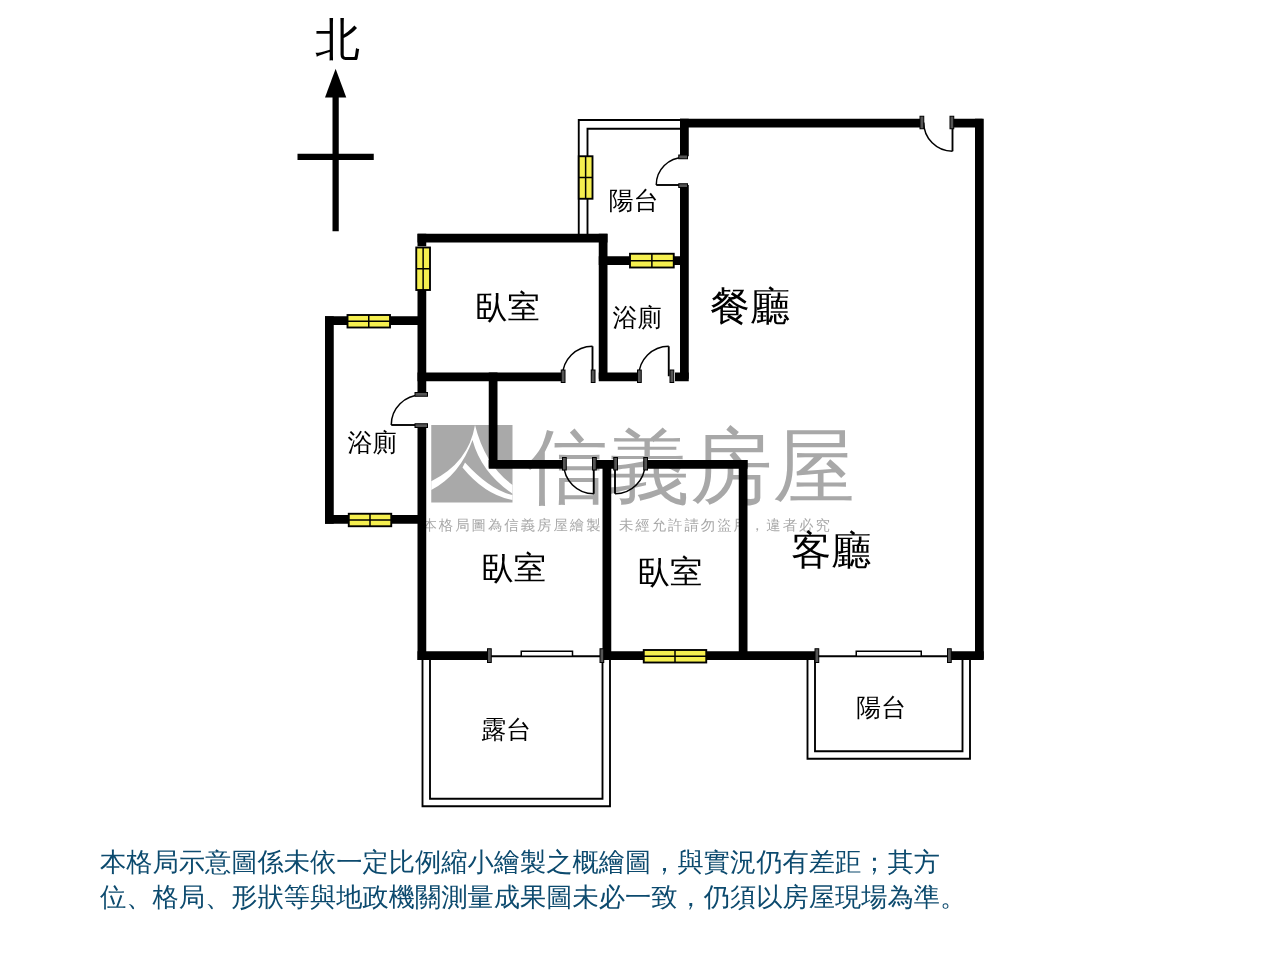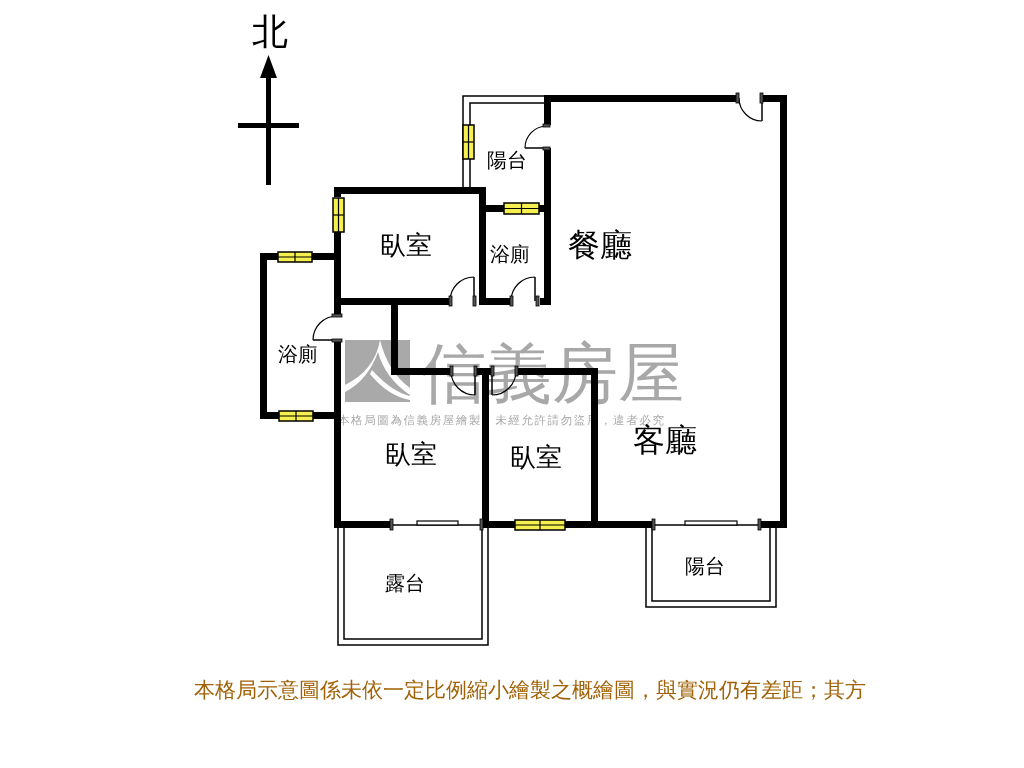--- a/index.html
+++ b/index.html
@@ -11,21 +11,21 @@
     .win { fill: #f5ef4f; stroke: #000; stroke-width: 1.5; }
     .winl { stroke: #000; stroke-width: 1.2; }
     .door-arc { fill: none; stroke: #000; stroke-width: 1.2; }
     .door-leaf { stroke: #000; stroke-width: 1.5; }
     .jamb { fill: #555; stroke: #000; stroke-width: 0.8; }
     .room-label { font-family: "DejaVu Sans", "Liberation Sans", sans-serif; fill: #000; }
     .wm-logo { fill: #9a9a9a; opacity: 0.85; }
     .wm-text { font-family: "DejaVu Sans", "Liberation Sans", sans-serif; fill: #9a9a9a; opacity: 0.85; }
     .wm-small { font-family: "DejaVu Sans", "Liberation Sans", sans-serif; fill: #a8a8a8; }
     .north-label { position: absolute; left: 250px; top: 8px; width: 40px; text-align: center; font-size: 36px; font-family: "DejaVu Serif", "Liberation Serif", serif; color: #000; }
-    .disclaimer { position: absolute; left: 80px; top: 676px; width: 900px; font-family: "DejaVu Sans", "Liberation Sans", sans-serif; font-size: 21px; line-height: 28px; color: #a16207; text-align: center; }
+    .disclaimer { position: absolute; left: 80px; top: 676px; width: 900px; font-family: "DejaVu Sans", "Liberation Sans", sans-serif; font-size: 21px; line-height: 28px; color: #0c4a6e; }
     .disclaimer div { white-space: nowrap; }
   </style>
 </head>
 <body>
 
 <svg id="plan" viewBox="0 0 1024 768" xmlns="http://www.w3.org/2000/svg">
 
   <g>
     <g>
       <rect class="wm-logo" x="345" y="340" width="65" height="62"></rect>
@@ -213,13 +213,14 @@
     <text class="room-label" x="487" y="167" font-size="20">陽台</text>
     <text class="room-label" x="685" y="573" font-size="20">陽台</text>
     <text class="room-label" x="385" y="590" font-size="20">露台</text>
   </g>
 </svg>
 
 <div class="north-label">北</div>
 
 <div class="disclaimer">
   <div>本格局示意圖係未依一定比例縮小繪製之概繪圖，與實況仍有差距；其方</div>
+  <div>位、格局、形狀等與地政機關測量成果圖未必一致，仍須以房屋現場為準。</div>
 </div>
 
 </body></html>

